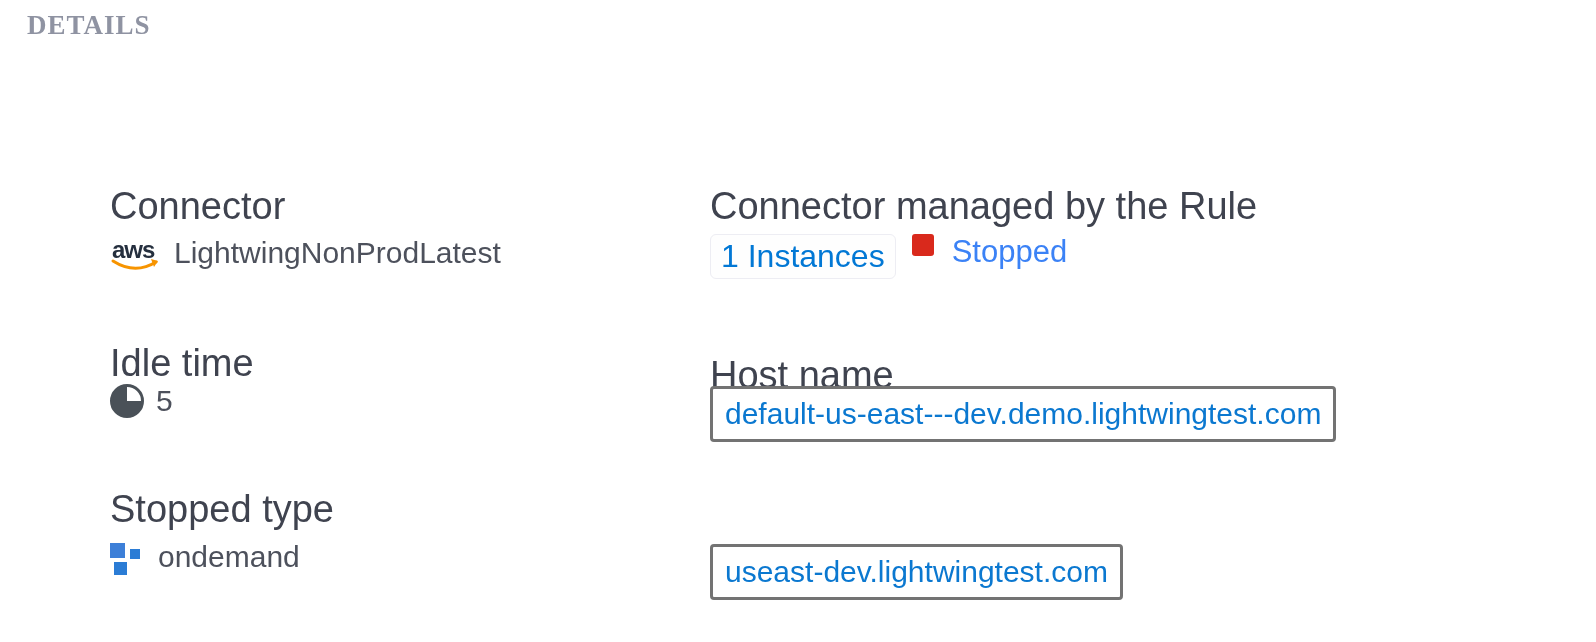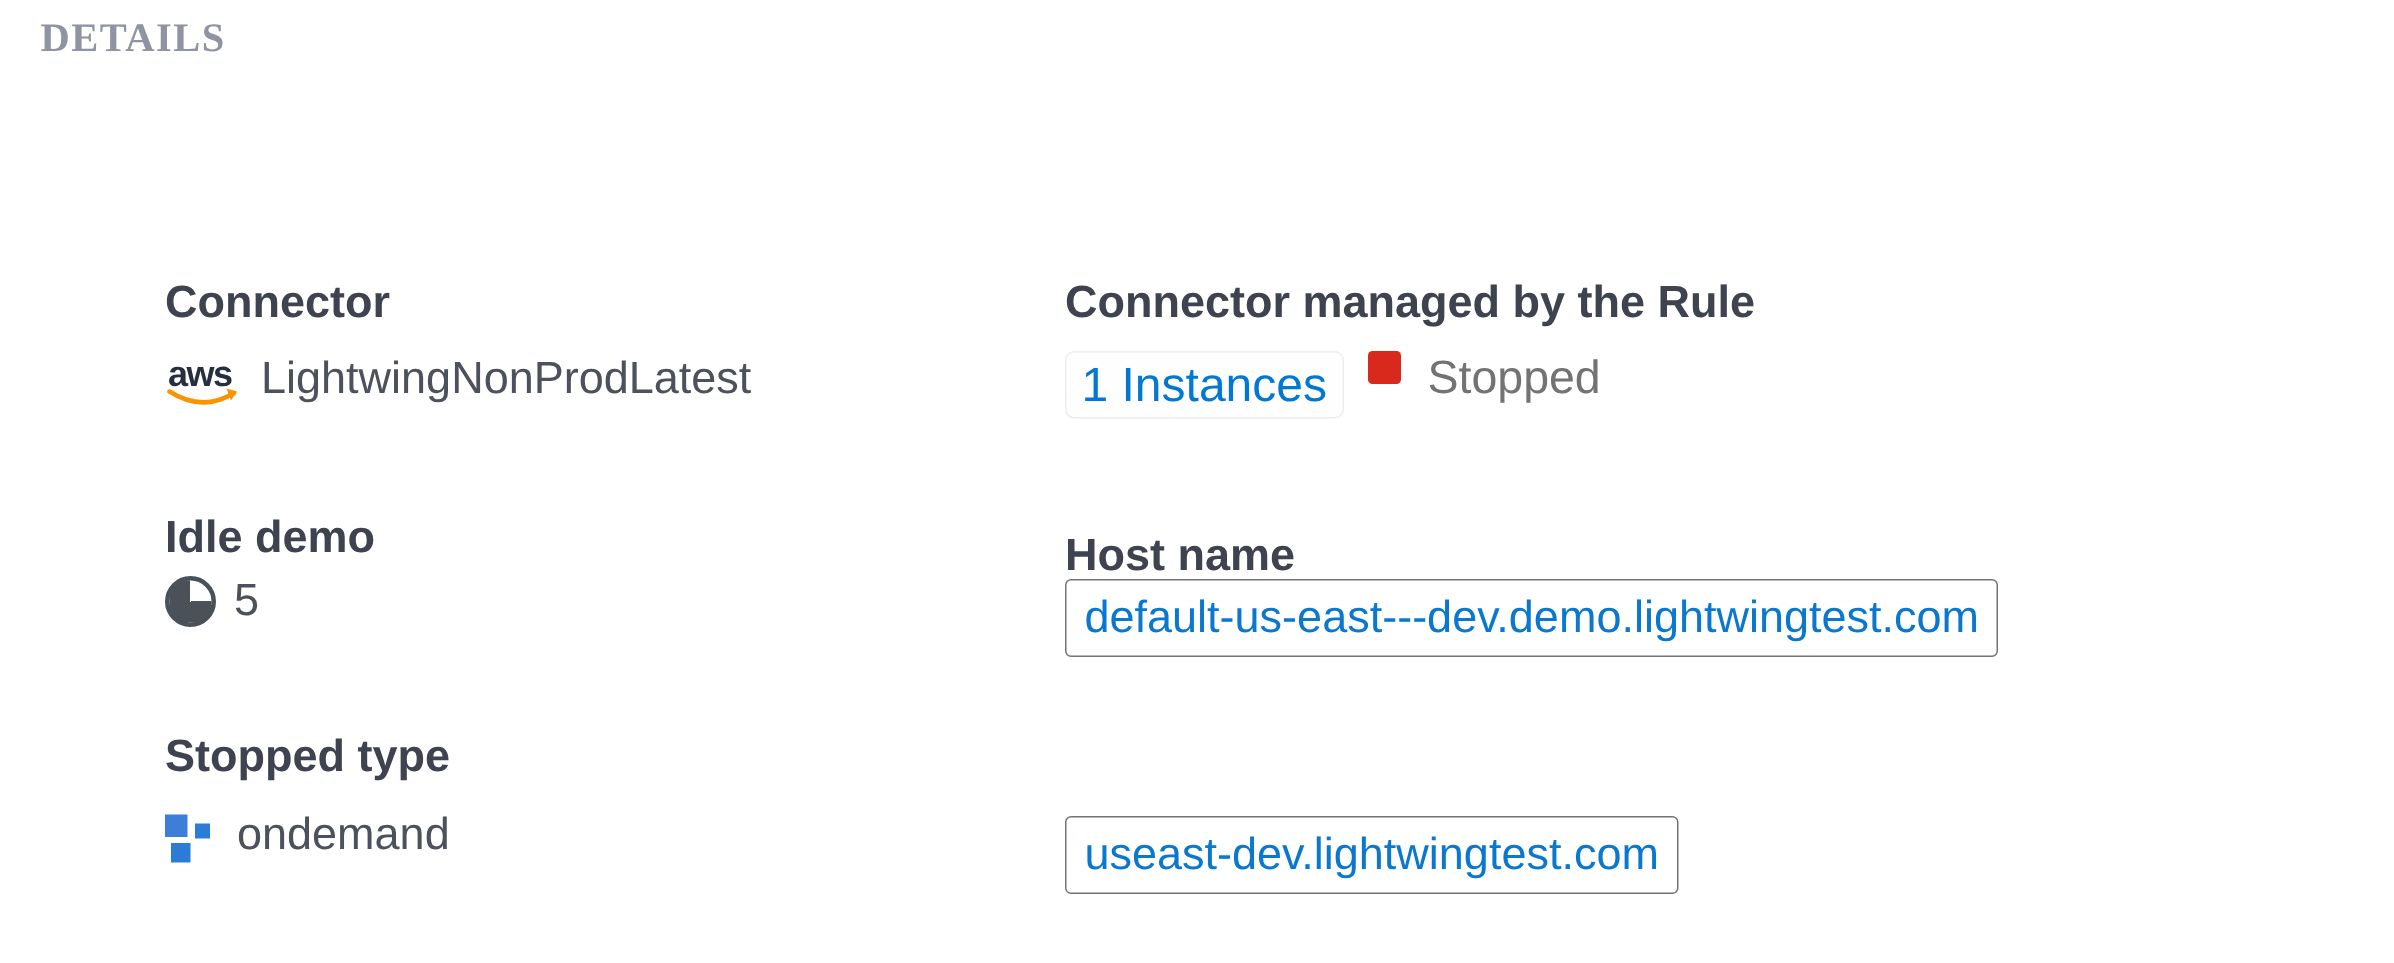--- a/index.html
+++ b/index.html
@@ -12,21 +12,21 @@
 
   .section-title {
     position: absolute; left: 27px; top: 10px;
     font-size: 27px; font-weight: 600; letter-spacing: 1px;
     color: #8f93a2;
     font-family: Liberation Serif, serif;
   }
 
   .field-label {
     position: absolute;
-    font-size: 30px; font-weight: 700; color: #3f434f;
+    font-size: 38px; font-weight: 400; color: #3f434f;
   }
   .field-value-row {
     position: absolute; display: flex; align-items: flex-start; gap: 12px;
     font-size: 30px; color: #4d515c;
   }
 
   .col-left  { left: 110px; }
   .col-right { left: 710px; }
 
   
@@ -55,26 +55,26 @@
   
   .instances-chip {
     display: inline-block; padding: 3px 10px;
     border: 1px solid #ededf3; border-radius: 6px; background: #fefefe;
     color: #0278d5; font-size: 32px; cursor: pointer;
   }
   .status-square {
     width: 22px; height: 22px; border-radius: 3px; background: #d9291c;
     display: inline-block; margin-left: 4px;
   }
-  .status-text { color: #737373; font-size: 31px; margin-left: 6px; }
+  .status-text { color: #3b82f6; font-size: 31px; margin-left: 6px; }
 
   
   .url-box {
     position: absolute; display: inline-block;
-    border: 1px solid #737373; border-radius: 4px;
+    border: 3px solid #737373; border-radius: 4px;
     padding: 8px 12px; background: #ffffff;
   }
   .url-link { color: #0b78d0; font-size: 30px; cursor: pointer; text-decoration: none; }
 </style>
 </head>
 <body>
 
 <div class="screen">
 
   <div class="section-title">DETAILS</div>
@@ -84,21 +84,21 @@
     <span class="aws-icon">
       <span class="aws-text">aws</span>
       <svg width="52" height="16" viewBox="0 0 52 16">
         <path d="M3 3 Q 25 17 46 4" fill="none" stroke="#f79400" stroke-width="3" stroke-linecap="round"></path>
         <path d="M41 1 L 48 3 L 44 9 Z" fill="#f79400"></path>
       </svg>
     </span>
     <span>LightwingNonProdLatest</span>
   </div>
 
-  <div class="field-label col-left" style="top:342px">Idle demo</div>
+  <div class="field-label col-left" style="top:342px">Idle time</div>
   <div class="field-value-row col-left" style="top:384px">
     <span class="pie-icon"></span>
     <span>5</span>
   </div>
 
   <div class="field-label col-left" style="top:488px">Stopped type</div>
   <div class="field-value-row col-left" style="top:540px">
     <span class="squares-icon">
       <span class="sq sq1"></span>
       <span class="sq sq2"></span>

